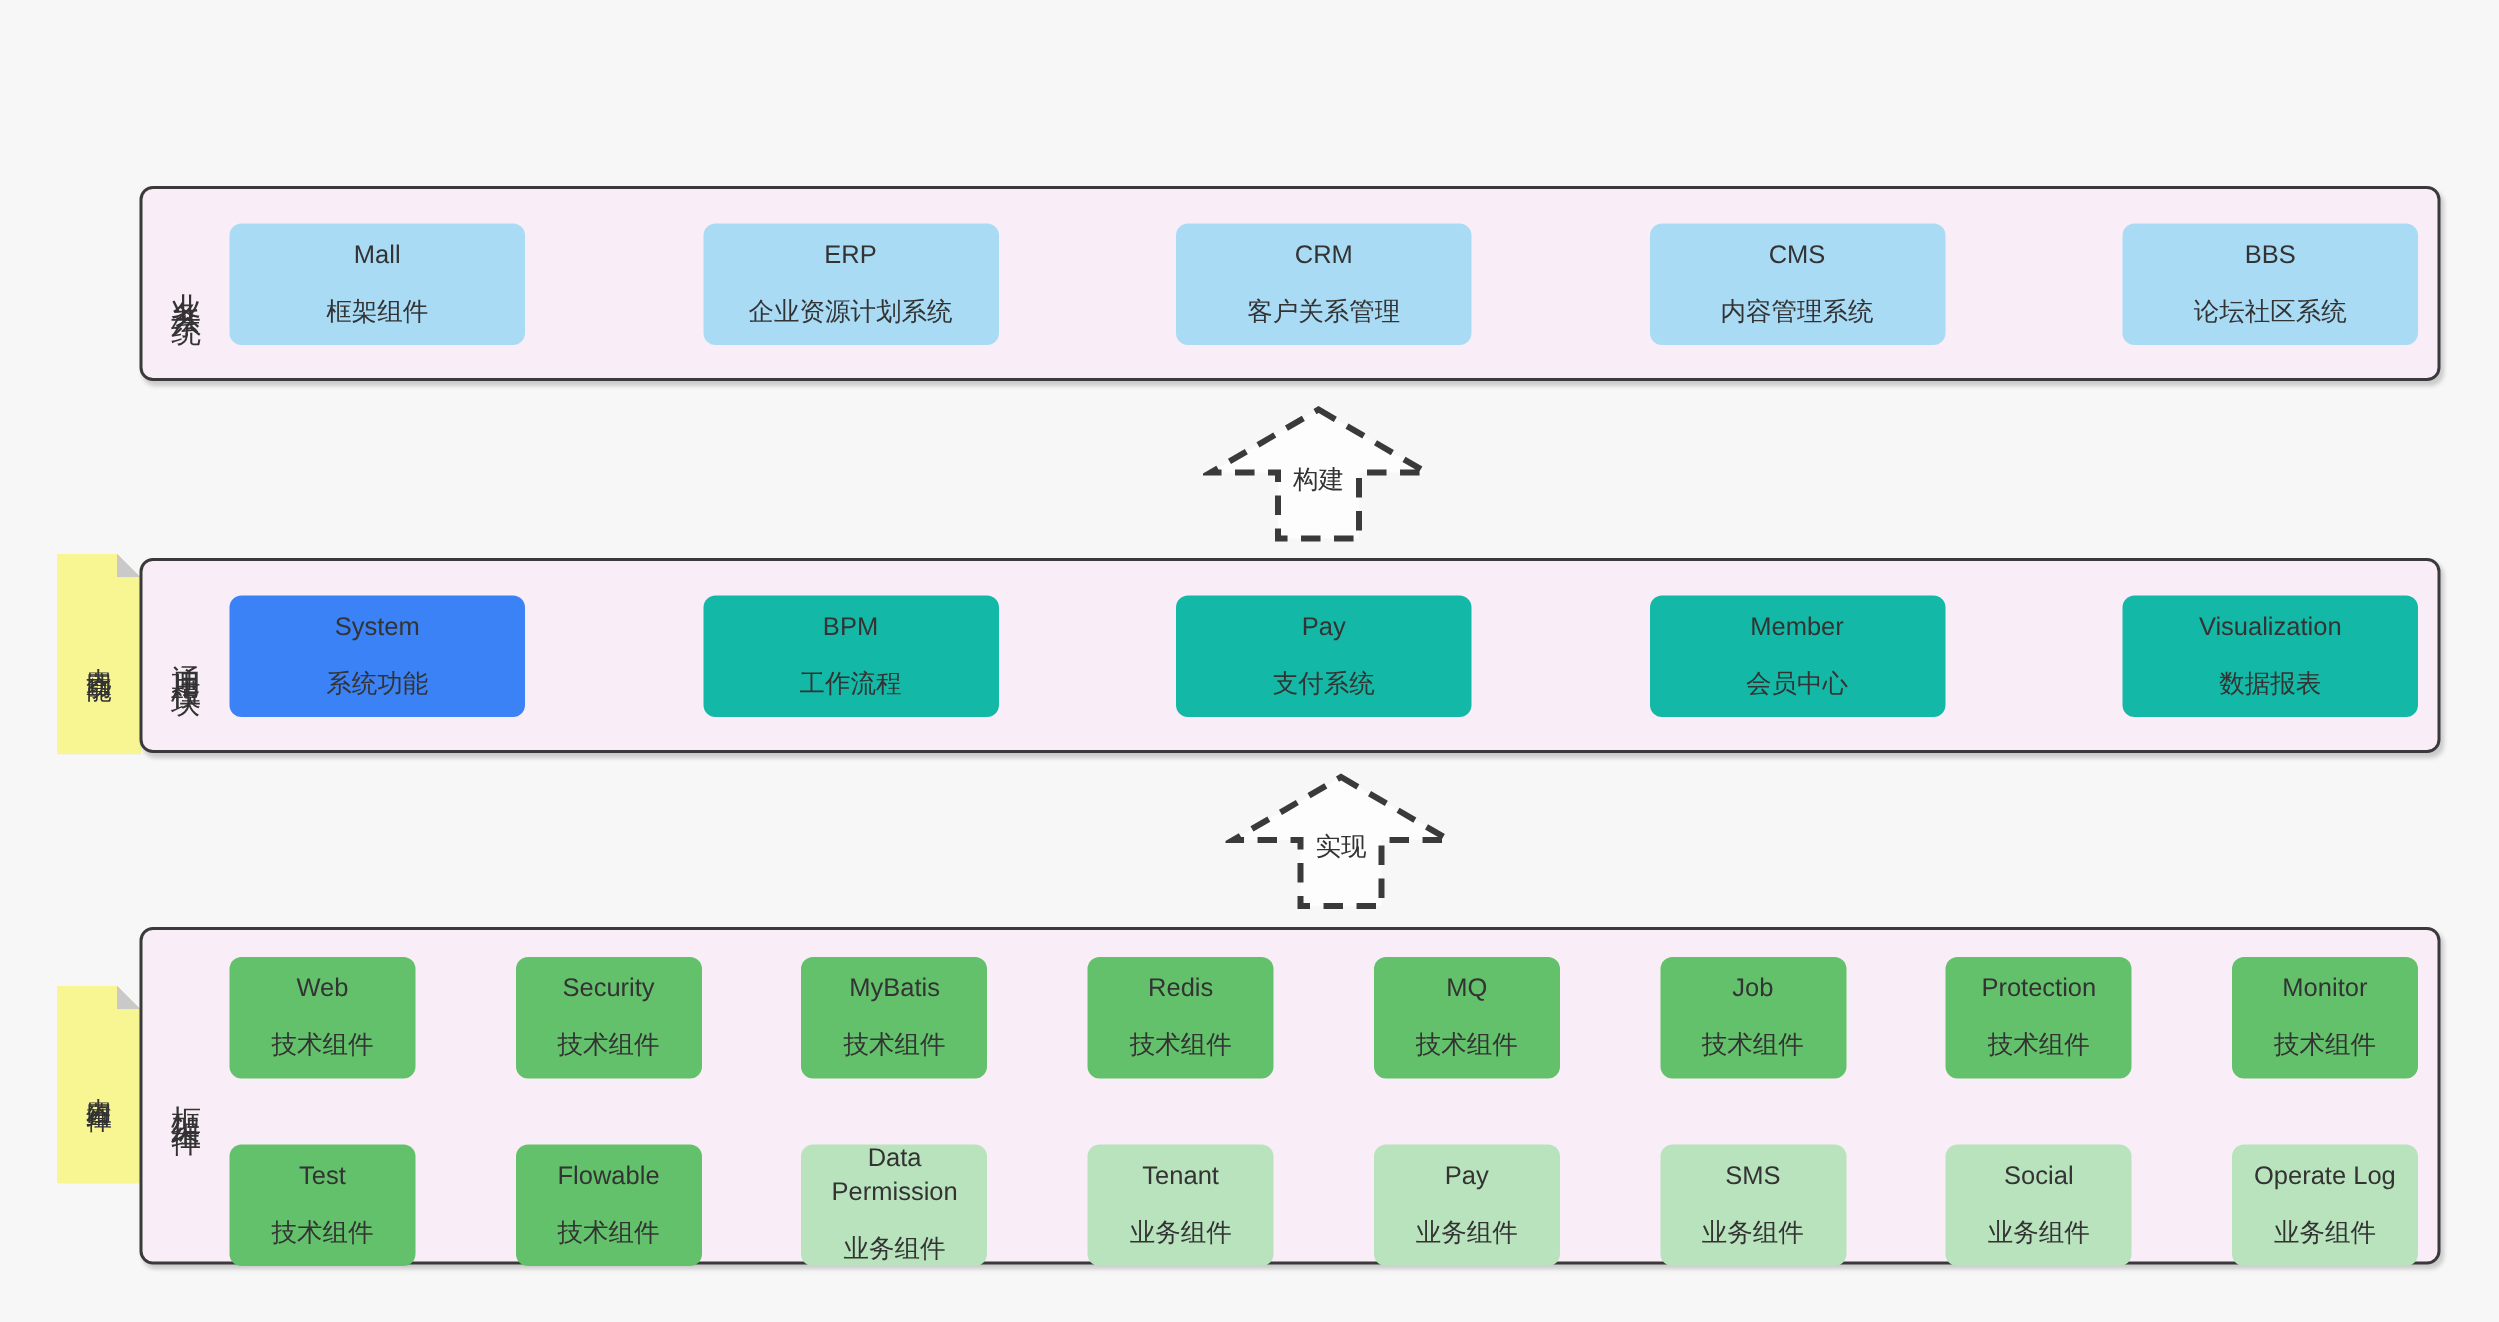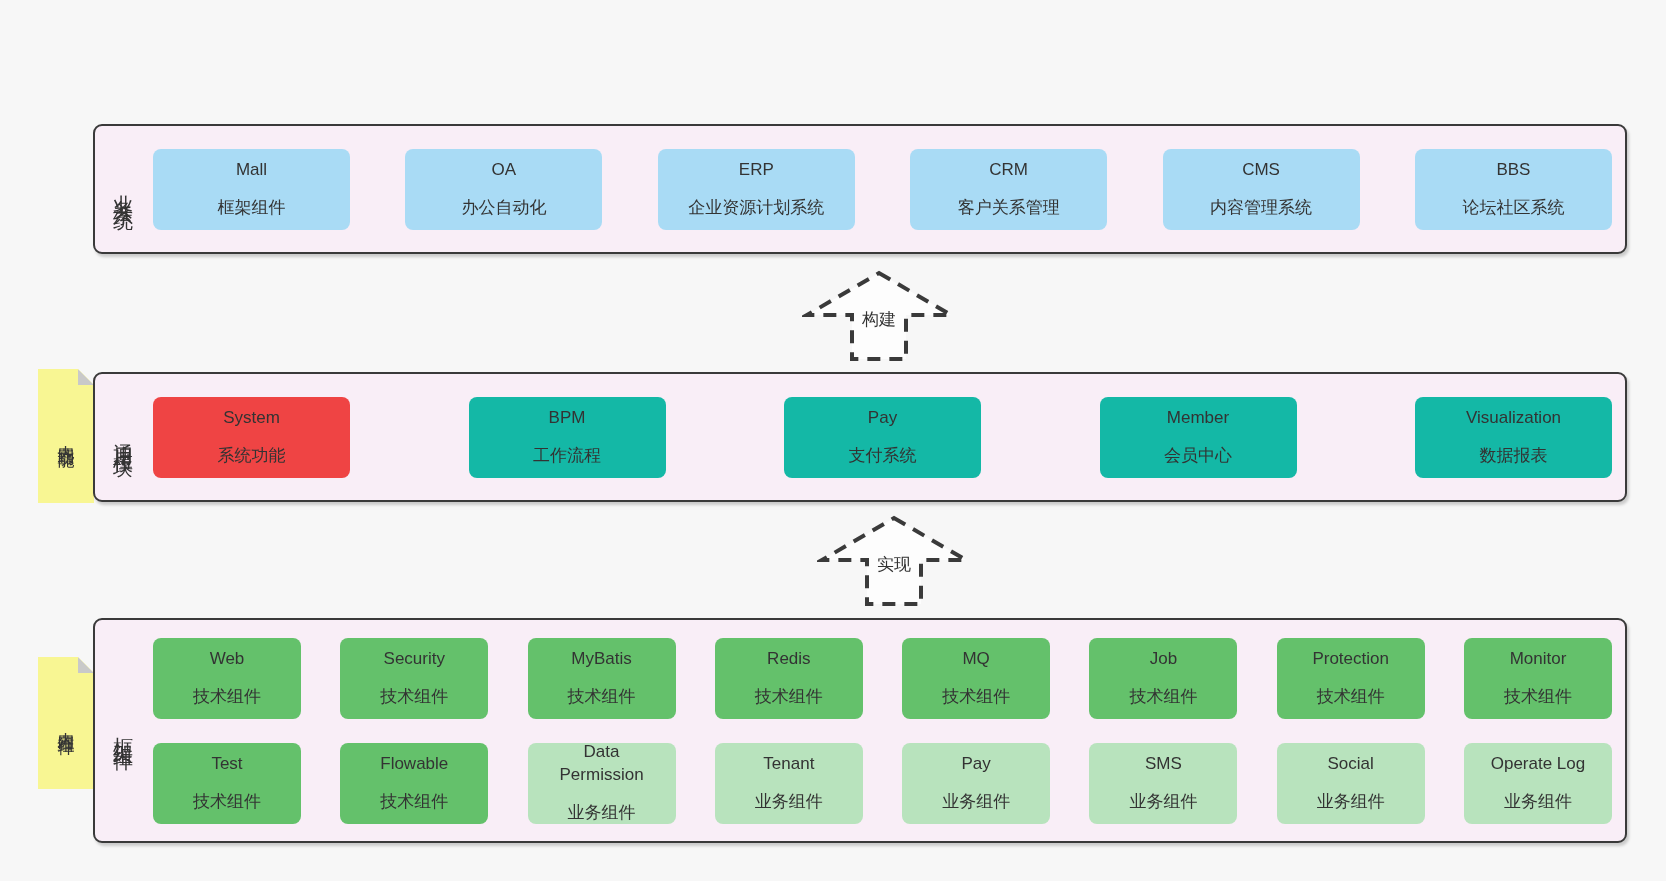--- a/index.html
+++ b/index.html
@@ -28,23 +28,23 @@
     gap:24px; padding-right:13px;
   }
   .row { display:flex; justify-content:space-between; }
 
   .box {
     height:81px; border-radius:8px; padding:4px 6px;
     display:flex; flex-direction:column; align-items:center; justify-content:center;
     text-align:center; font-size:17px; line-height:1.32;gap:16px;
   }
   .w6 { width:197px; }
-  .w8 { width:148px; }
+  .w8 { width:124px;margin-top:20px; }
   .blue   { background:#a9dbf5; }
-  .red    { background:#ef4444; }
+  .red    { background:#3b82f6; }
   .pink   { background:#14b8a6; }
   .green  { background:#64c16b; }
   .lgreen { background:#b8e3bd; }
   .box .name { white-space:pre-line; }
 
   .tag {
     position:absolute; width:56px; background:#f8f693; z-index:0;
     display:flex; align-items:center; justify-content:center;
     clip-path:polygon(0 0, calc(100% - 16px) 0, 100% 16px, 100% 100%, 0 100%);
     box-shadow:1px 2px 2px rgba(0,0,0,0.12);
@@ -87,24 +87,20 @@
     <div class="label-col">
       <span class="vlabel">业务系统</span>
     </div>
     <div class="content">
       <div class="row">
         <div class="box w6 blue">
           <div class="name">Mall</div>
           <div class="sub">框架组件</div>
         </div>
         <div class="box w6 blue">
-          <div class="name">OA</div>
-          <div class="sub">办公自动化</div>
-        </div>
-        <div class="box w6 blue">
           <div class="name">ERP</div>
           <div class="sub">企业资源计划系统</div>
         </div>
         <div class="box w6 blue">
           <div class="name">CRM</div>
           <div class="sub">客户关系管理</div>
         </div>
         <div class="box w6 blue">
           <div class="name">CMS</div>
           <div class="sub">内容管理系统</div>

